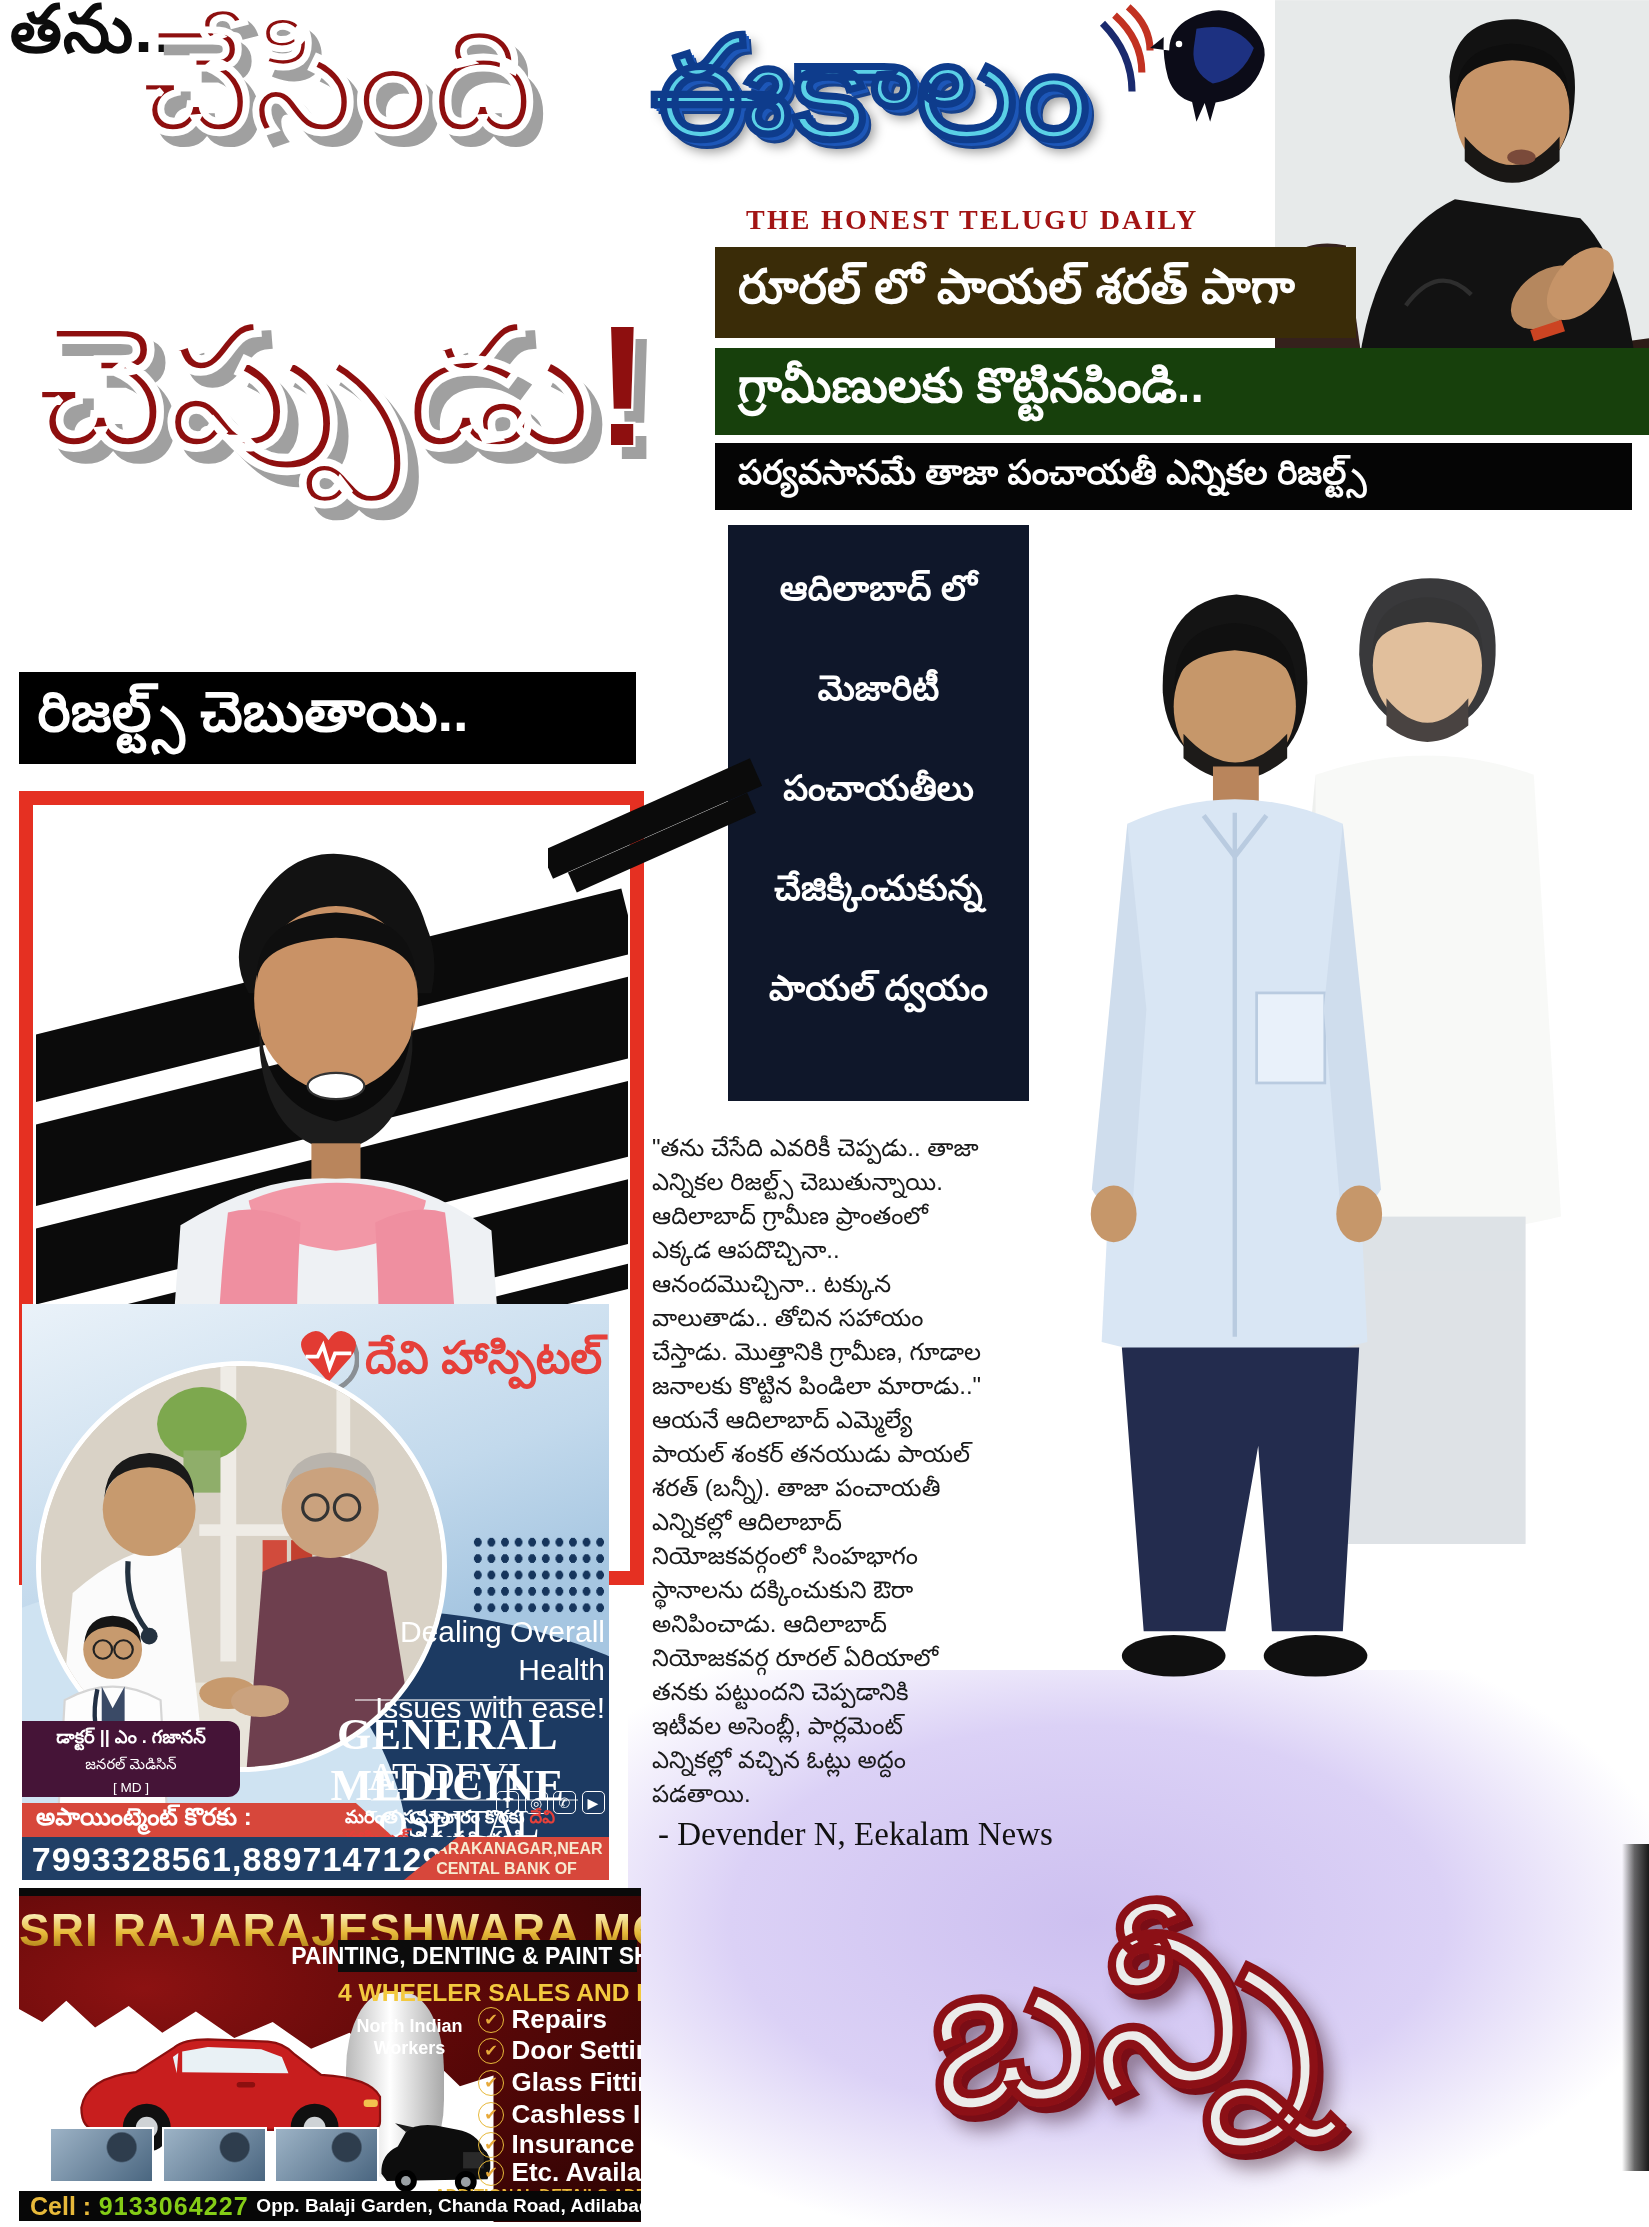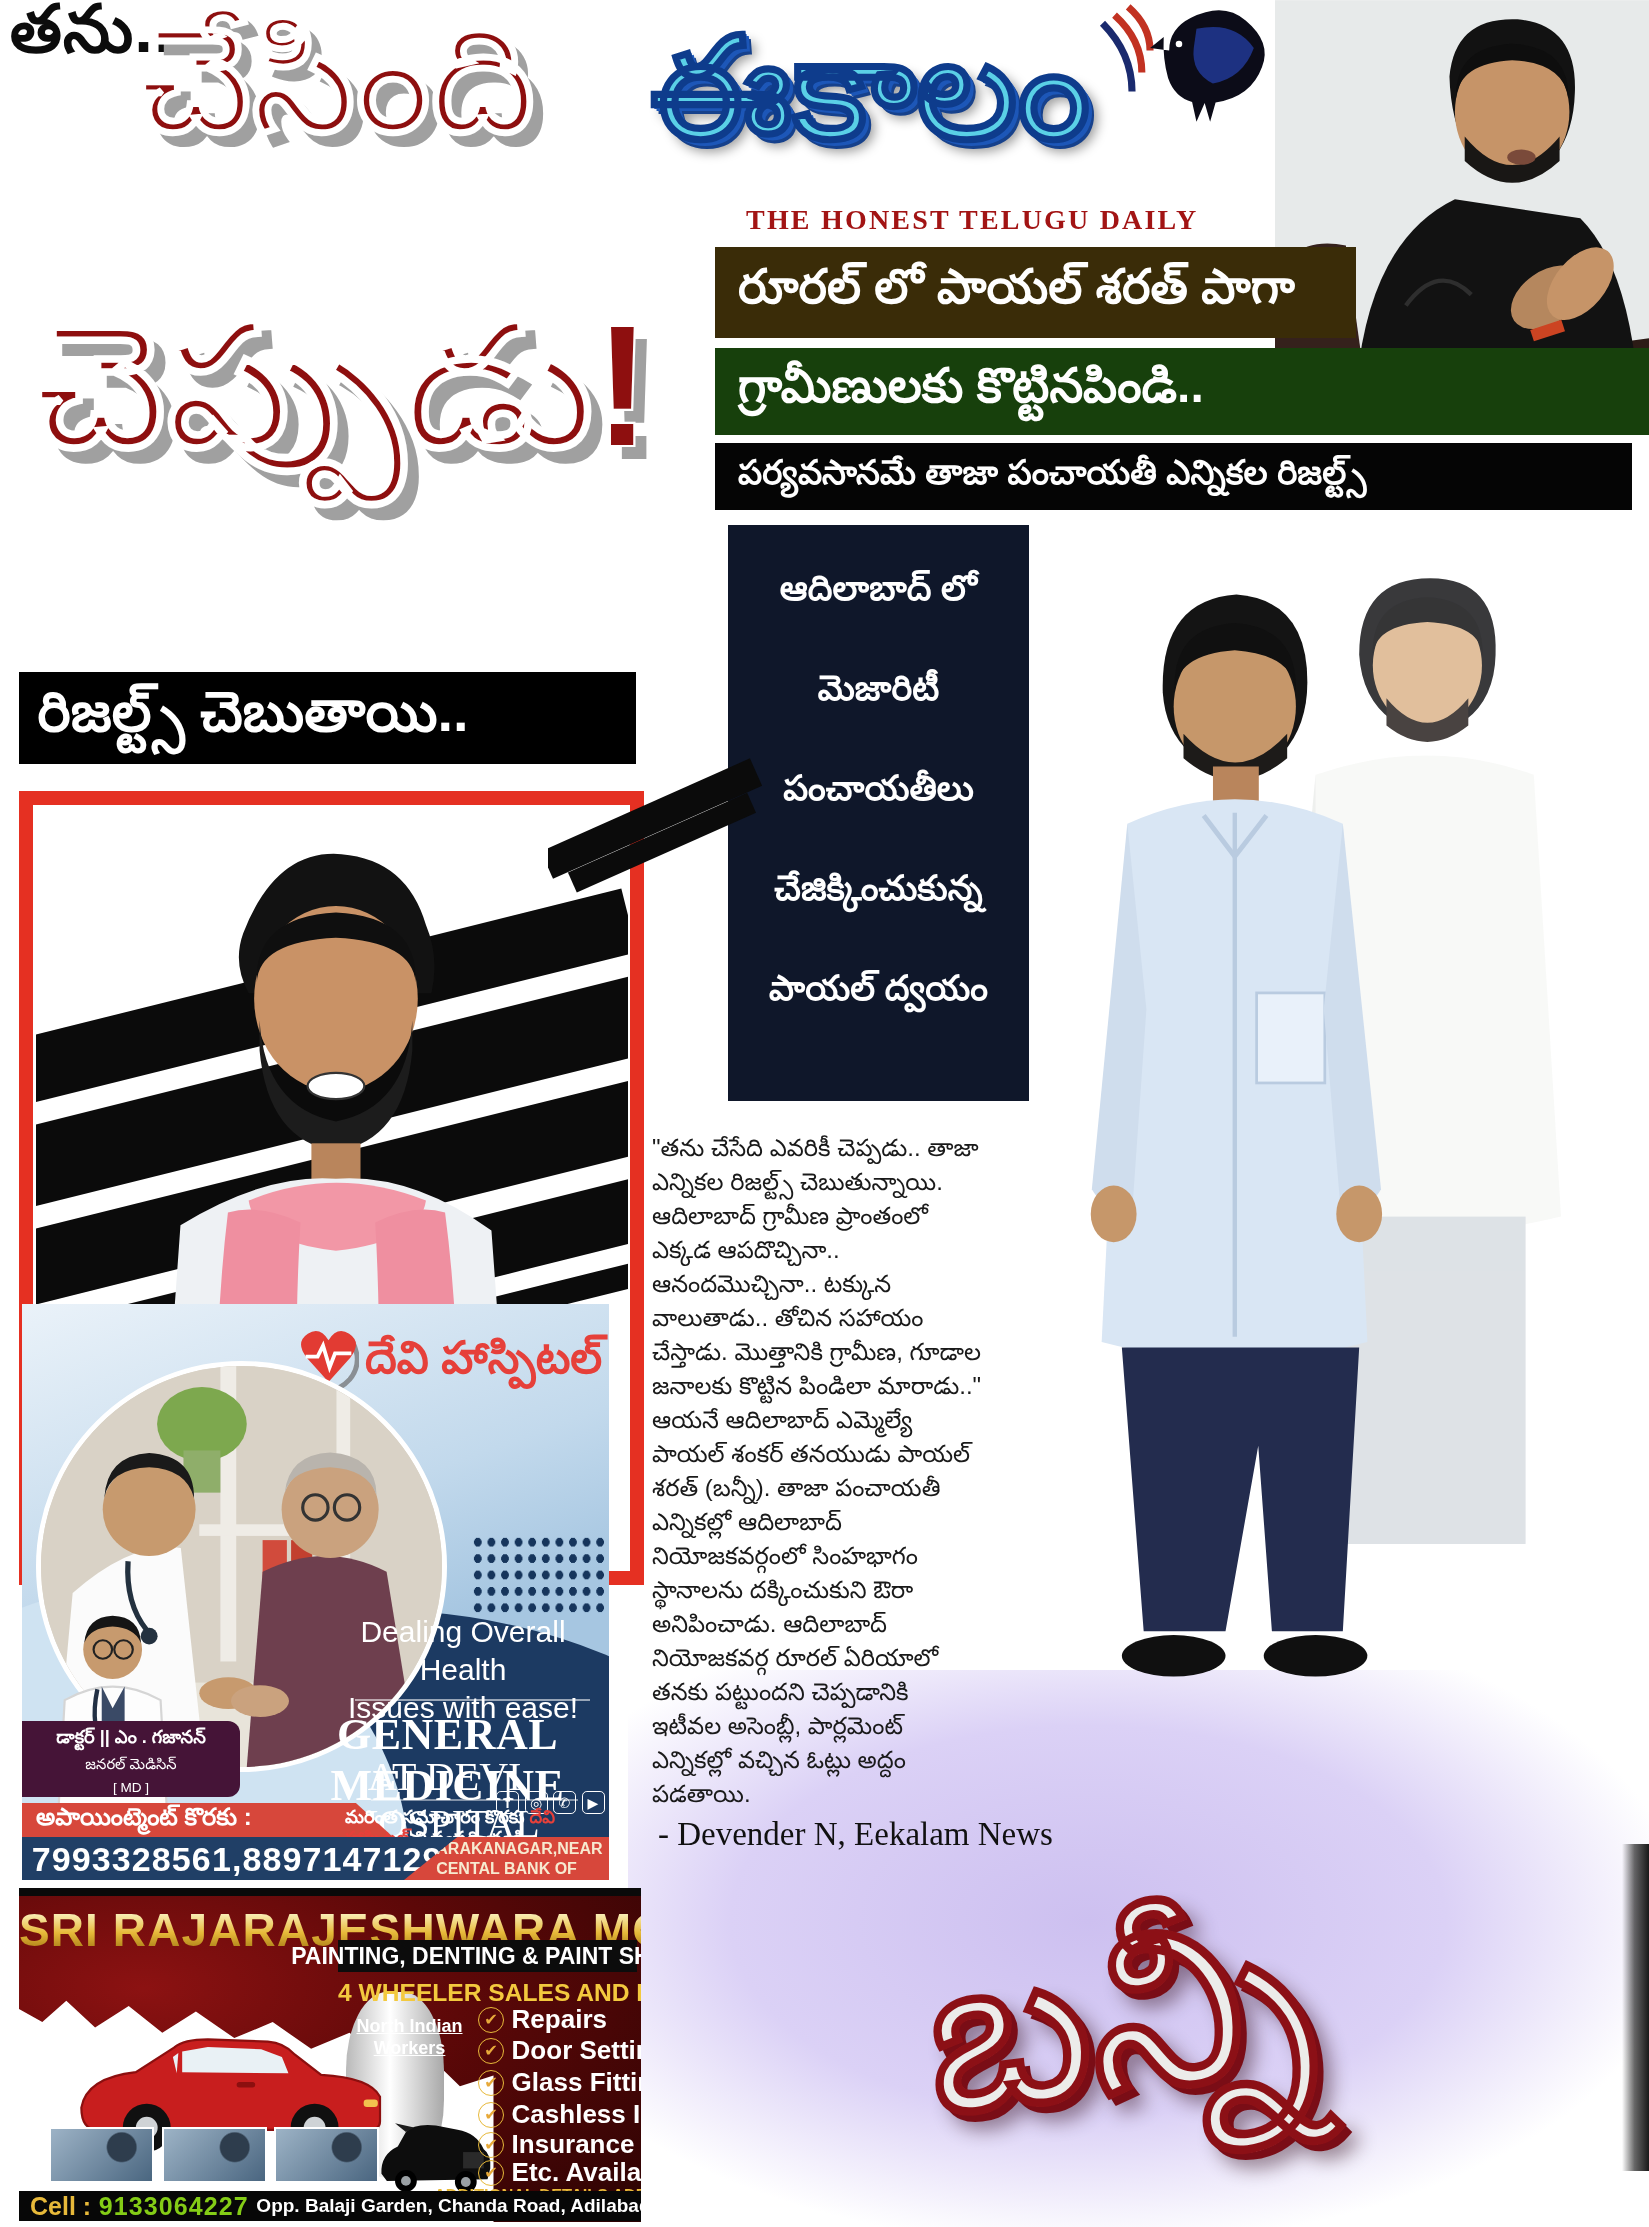--- a/index.html
+++ b/index.html
@@ -60,21 +60,21 @@
   #hospital-ad{left:22px;top:1304px;width:587px;height:576px;overflow:hidden;
        background:linear-gradient(160deg,#eaf2f9 0%,#c2d9ec 40%,#a6c6e1 60%);}
   #h-navy{position:absolute;left:-235px;top:306px;width:1070px;height:819px;border-radius:45%;background:#1c3a62;}
   #h-lightcircle{position:absolute;left:-180px;top:284px;width:568px;height:568px;border-radius:50%;background:#cfe3f2;}
   #h-heart{position:absolute;left:276px;top:21px;width:61px;height:68px;}
   #h-title{position:absolute;left:343px;top:28px;font-size:45px;font-weight:bold;color:#e6403a;white-space:nowrap;}
   #h-circle-photo{position:absolute;left:13.6px;top:57px;width:401px;height:401px;border-radius:50%;
        border:5.5px solid #fff;overflow:hidden;background:#d9d2c6;}
   #h-dots{position:absolute;left:449px;top:230px;width:136px;height:82px;
        background-image:radial-gradient(#16355c 38%,rgba(0,0,0,0) 40%);background-size:13.6px 16.4px;}
-  #h-tagline{position:absolute;left:299px;top:309px;width:284px;text-align:center;color:#fff;
+  #h-tagline{position:absolute;left:299px;top:309px;width:284px;text-align:right;color:#fff;
        font-size:30px;line-height:38px;}
   #h-div1{position:absolute;left:333px;top:395px;width:235px;height:2.2px;background:rgba(255,255,255,.55);}
   #h-gm{position:absolute;left:268px;top:405px;width:315px;text-align:center;color:#fff;font-weight:bold;
        font-size:44px;letter-spacing:0.5px;font-family:Liberation Serif, serif;}
   #h-adh{position:absolute;left:261px;top:449px;width:323px;text-align:center;color:#fff;
        font-family:"Liberation Serif",serif;font-size:40px;}
   #h-div2{position:absolute;left:349px;top:495px;width:207px;height:1.6px;background:rgba(255,255,255,.45);}
   #h-doc{position:absolute;left:9.8px;top:295px;width:158px;height:235px;}
   #h-plate{position:absolute;left:0;top:417px;width:218px;height:76px;background:#451437;
        border-radius:0 12px 12px 0;color:#fff;text-align:center;padding-top:5.5px;box-sizing:border-box;}
@@ -110,21 +110,21 @@
   #m-crash{position:absolute;left:357px;top:234px;width:117px;height:71px;}
   #m-thumbs{position:absolute;left:30px;top:239px;display:flex;gap:7.6px;}
   #m-thumbs div{width:105px;height:56px;border:2.2px solid #fff;box-sizing:border-box;
        background:radial-gradient(circle at 70% 35%,#2e3d4d 18%,rgba(0,0,0,0) 20%),
                   linear-gradient(135deg,#9db3c6 0%,#4a6680 100%);}
   #m-paint{position:absolute;left:319px;top:52px;width:299px;height:32px;background:#0c0c0c;color:#fff;
        font-weight:bold;font-size:23px;display:flex;align-items:center;justify-content:center;white-space:nowrap;}
   #m-4w{position:absolute;left:319px;top:91px;width:299px;text-align:center;color:#f3c93e;
        font-weight:bold;font-size:24.6px;white-space:nowrap;}
   #m-workers{position:absolute;left:332px;top:127px;width:117px;text-align:center;color:#fff;
-       font-weight:bold;font-size:18px;line-height:22px;text-decoration:underline;}
+       font-weight:bold;font-size:18px;line-height:22px;}
   .svc{position:absolute;left:459px;display:flex;align-items:center;gap:7.6px;color:#fff;
        font-weight:bold;font-size:26px;white-space:nowrap;}
   .svc .chk{width:24px;height:24px;border:1.6px solid #e7b93a;border-radius:50%;color:#e7a93a;
        font-size:16.4px;display:flex;align-items:center;justify-content:center;flex:0 0 auto;}
   .svc .chk::before{content:"\2714";}
   #svc0{top:116px}#svc1{top:147px}#svc2{top:179px}#svc3{top:211px}#svc4{top:241px}#svc5{top:269px}
   #m-extra{position:absolute;left:415px;top:298px;width:207px;text-align:right;color:#e7b93a;
        font-weight:bold;font-size:16.4px;white-space:nowrap;}
   #m-contact{position:absolute;left:0;top:303px;width:100%;height:30px;background:#070707;display:flex;
        align-items:center;padding-left:11px;box-sizing:border-box;gap:7.6px;white-space:nowrap;}

